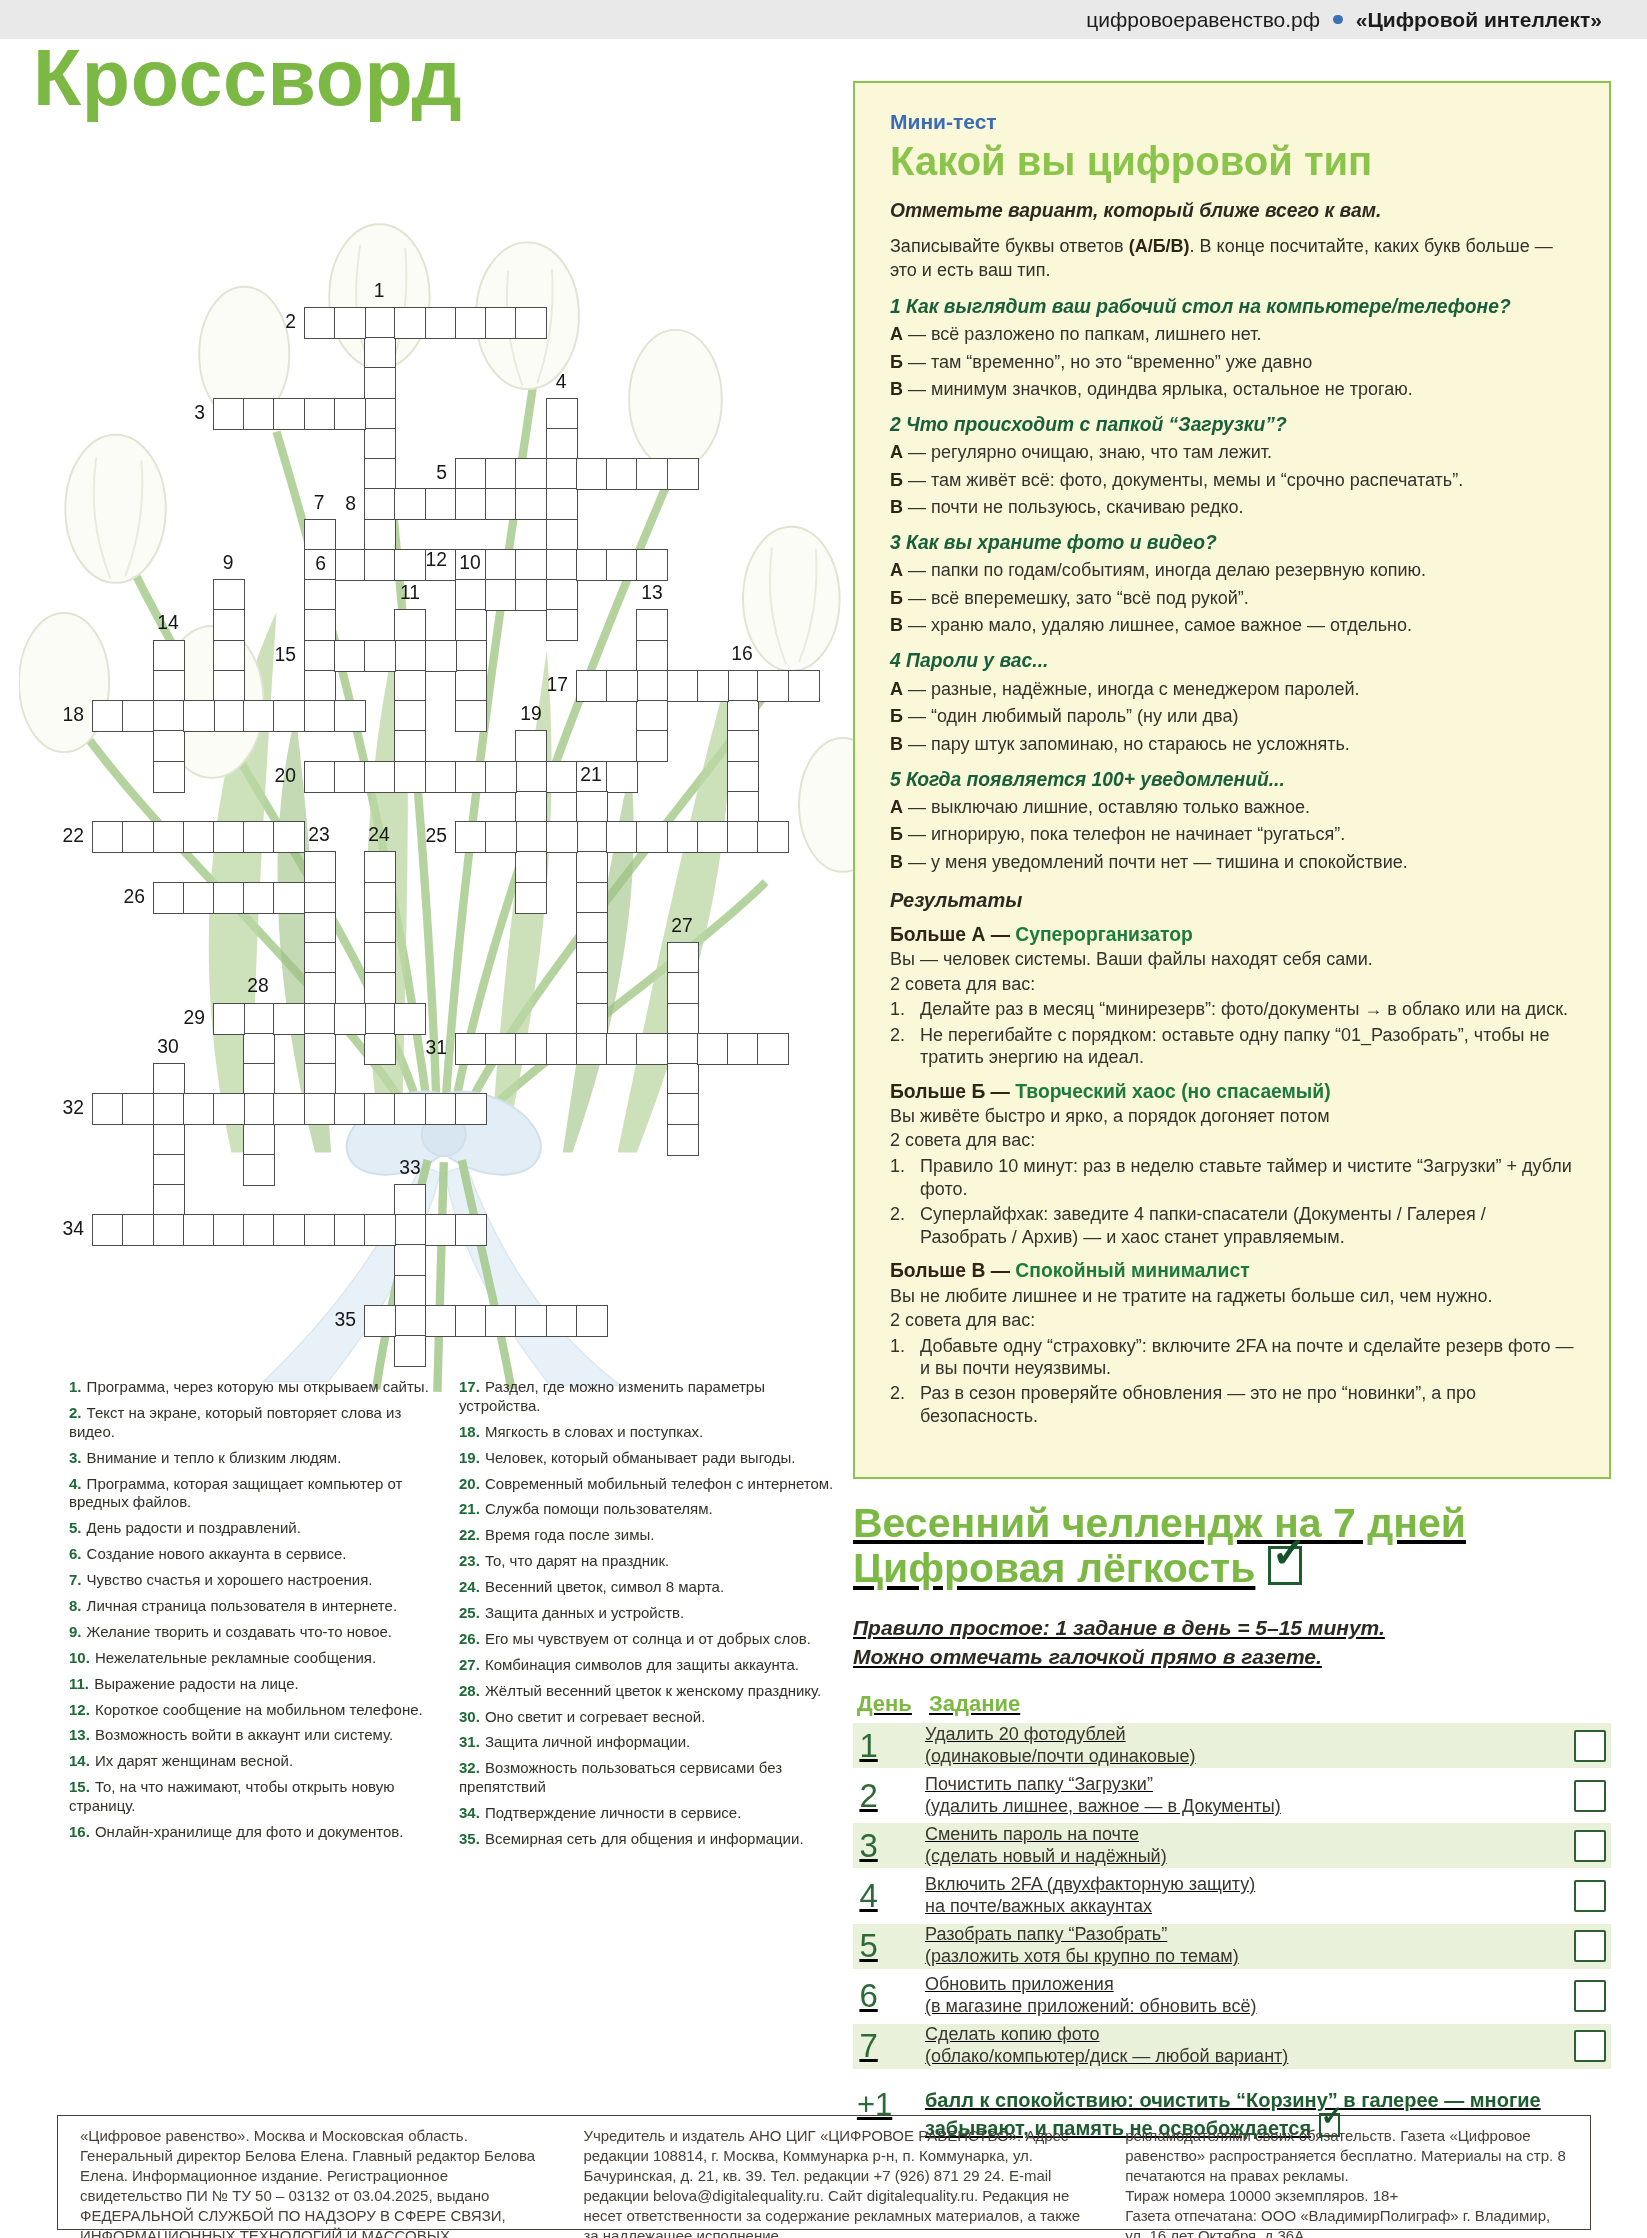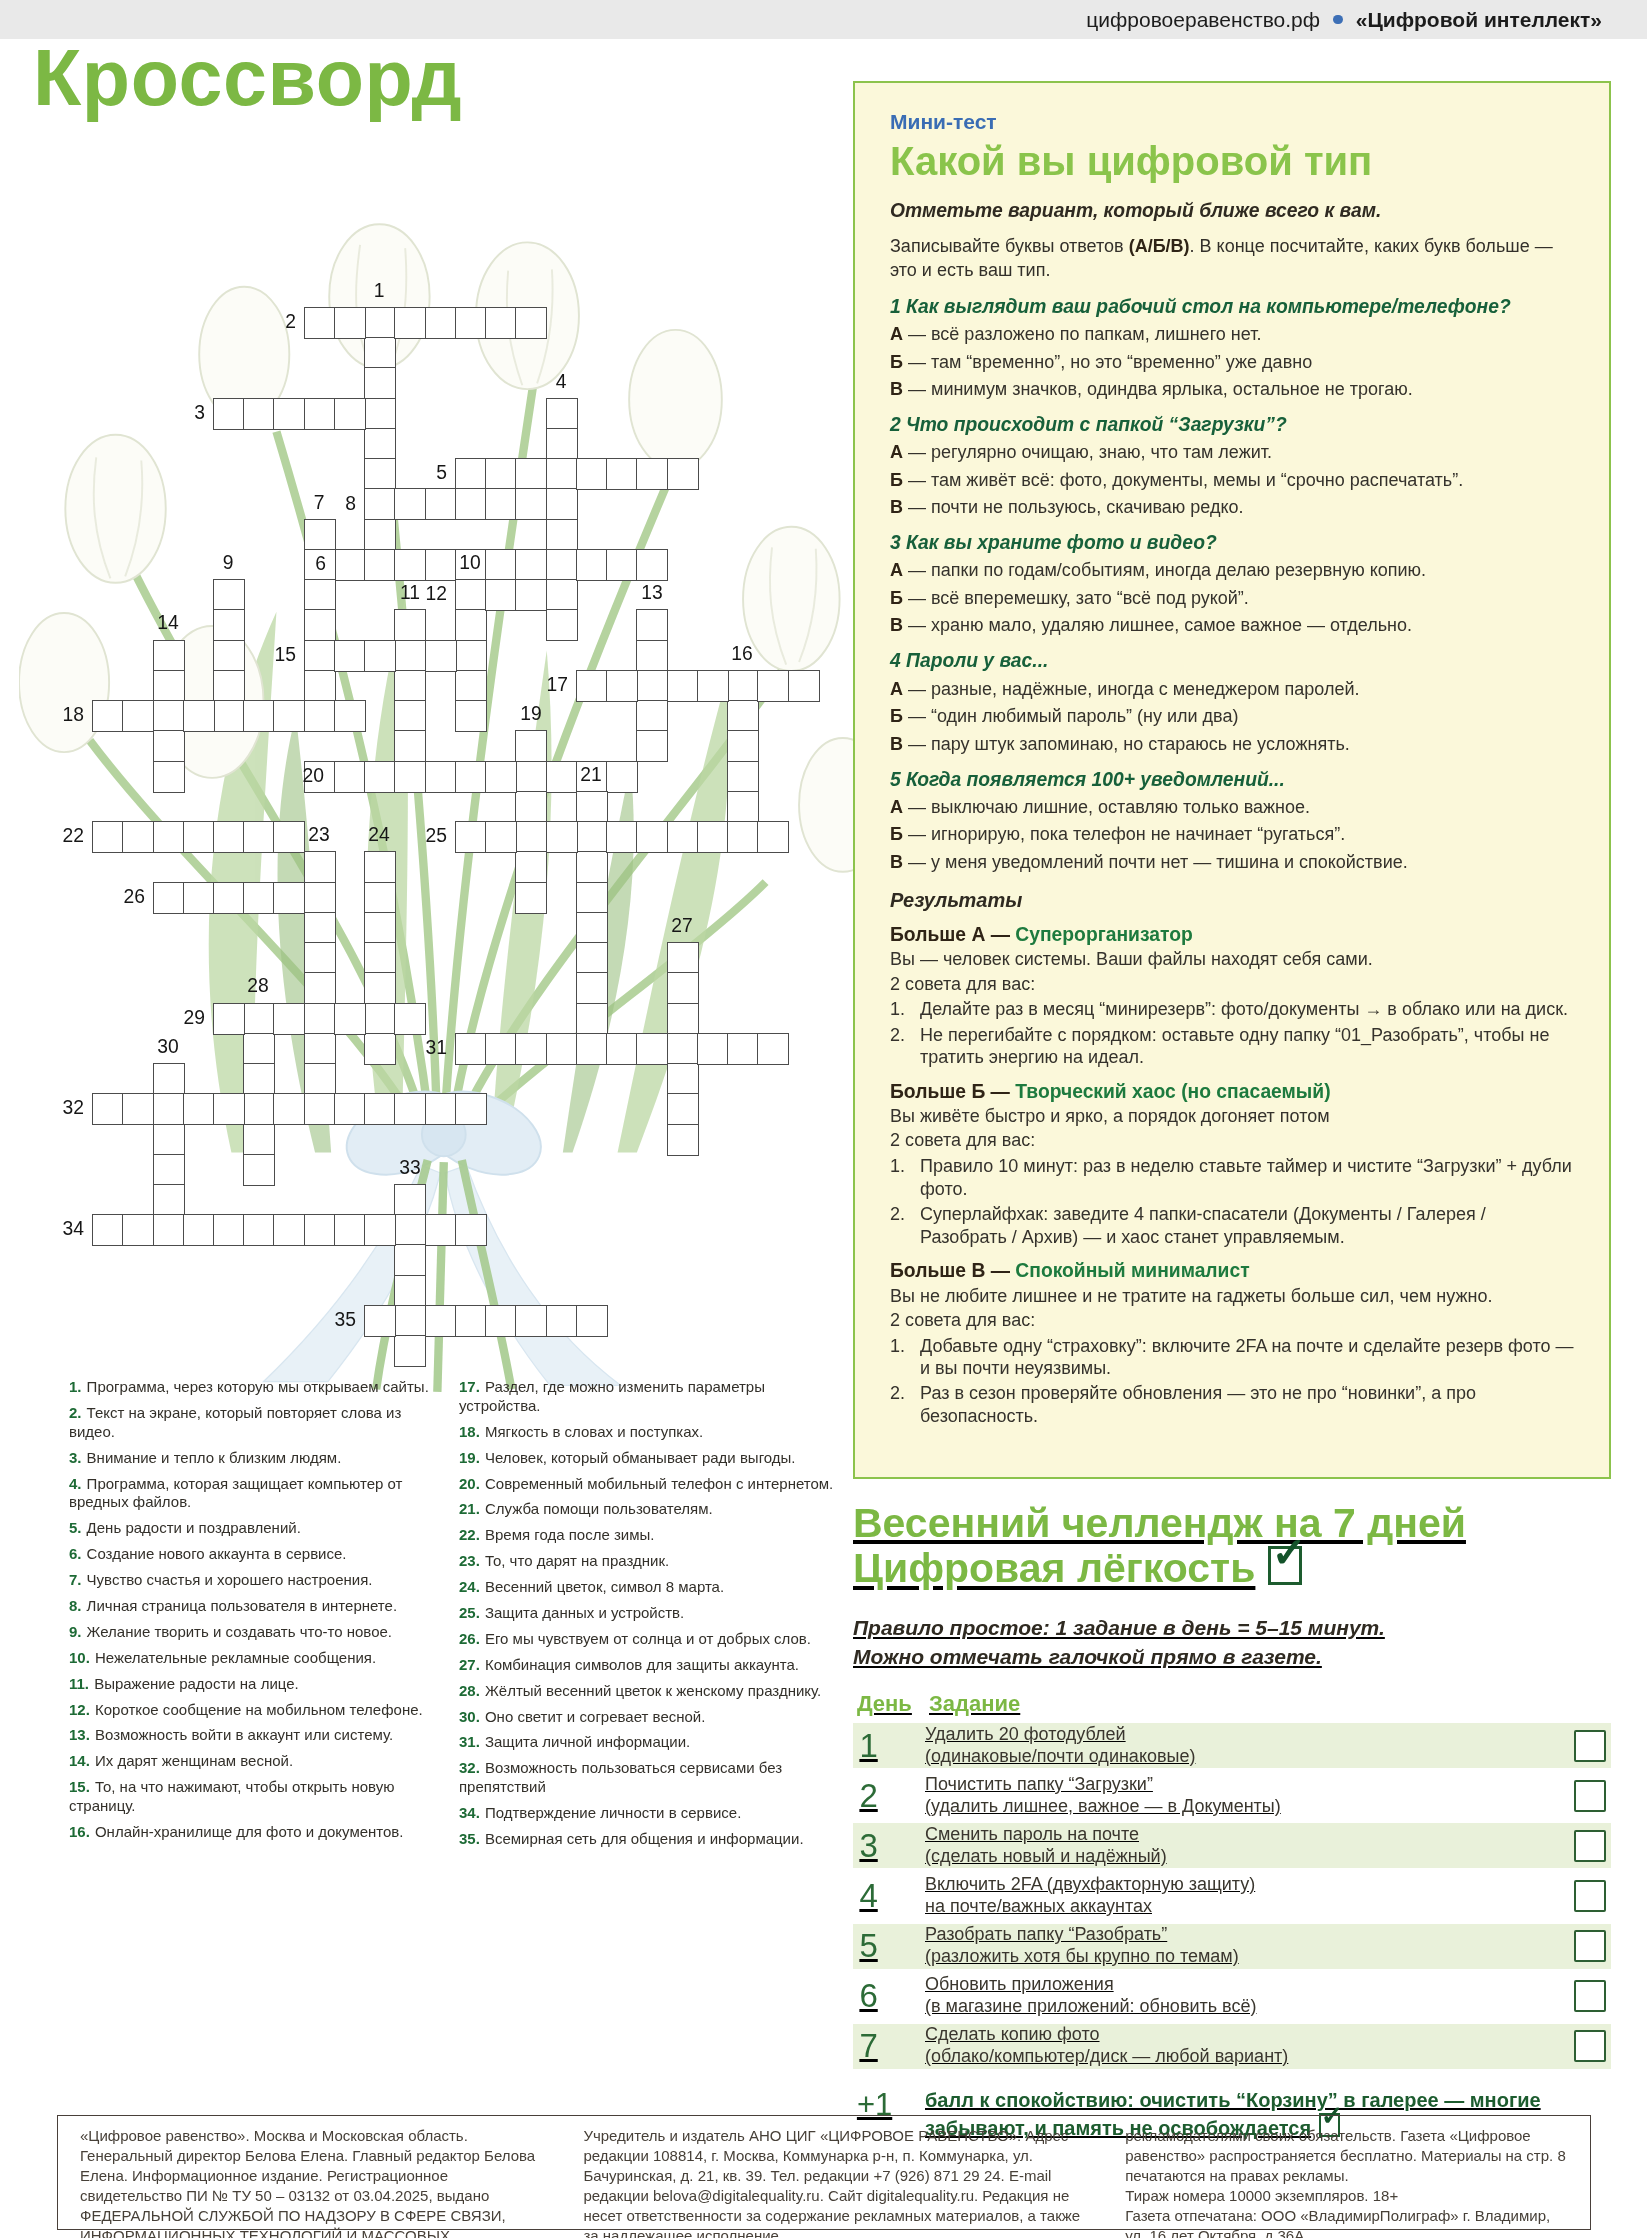--- a/index.html
+++ b/index.html
@@ -228,21 +228,21 @@
       <div class="cell" style="left: 455px; top: 700px;"></div>
       <div class="gridnum lab-d" style="left: 470px; top: 574px;">10</div>
       <div class="cell" style="left: 394px; top: 609px;"></div>
       <div class="cell" style="left: 394px; top: 640px;"></div>
       <div class="cell" style="left: 394px; top: 670px;"></div>
       <div class="cell" style="left: 394px; top: 700px;"></div>
       <div class="cell" style="left: 394px; top: 730px;"></div>
       <div class="gridnum lab-d" style="left: 410px; top: 604px;">11</div>
       <div class="cell" style="left: 485px; top: 579px;"></div>
       <div class="cell" style="left: 515px; top: 579px;"></div>
-      <div class="gridnum lab-a" style="left: 447px; top: 594px; text-align: right;">12</div>
+      <div class="gridnum lab-a" style="left: 447px; top: 560px; text-align: right;">12</div>
       <div class="cell" style="left: 636px; top: 609px;"></div>
       <div class="cell" style="left: 636px; top: 640px;"></div>
       <div class="cell" style="left: 636px; top: 670px;"></div>
       <div class="cell" style="left: 636px; top: 700px;"></div>
       <div class="cell" style="left: 636px; top: 730px;"></div>
       <div class="gridnum lab-d" style="left: 652px; top: 604px;">13</div>
       <div class="cell" style="left: 153px; top: 640px;"></div>
       <div class="cell" style="left: 153px; top: 670px;"></div>
       <div class="cell" style="left: 153px; top: 700px;"></div>
       <div class="cell" style="left: 153px; top: 730px;"></div>
@@ -283,21 +283,21 @@
       <div class="cell" style="left: 304px; top: 761px;"></div>
       <div class="cell" style="left: 334px; top: 761px;"></div>
       <div class="cell" style="left: 364px; top: 761px;"></div>
       <div class="cell" style="left: 394px; top: 761px;"></div>
       <div class="cell" style="left: 425px; top: 761px;"></div>
       <div class="cell" style="left: 455px; top: 761px;"></div>
       <div class="cell" style="left: 485px; top: 761px;"></div>
       <div class="cell" style="left: 546px; top: 761px;"></div>
       <div class="cell" style="left: 576px; top: 761px;"></div>
       <div class="cell" style="left: 606px; top: 761px;"></div>
-      <div class="gridnum lab-a" style="left: 296px; top: 776px; margin-left: 28px;">20</div>
+      <div class="gridnum lab-a" style="left: 296px; top: 776px;">20</div>
       <div class="cell" style="left: 576px; top: 791px;"></div>
       <div class="cell" style="left: 576px; top: 821px;"></div>
       <div class="cell" style="left: 576px; top: 851px;"></div>
       <div class="cell" style="left: 576px; top: 882px;"></div>
       <div class="cell" style="left: 576px; top: 912px;"></div>
       <div class="cell" style="left: 576px; top: 942px;"></div>
       <div class="cell" style="left: 576px; top: 972px;"></div>
       <div class="cell" style="left: 576px; top: 1003px;"></div>
       <div class="gridnum lab-d" style="left: 591px; top: 786px;">21</div>
       <div class="cell" style="left: 92px; top: 821px;"></div>

